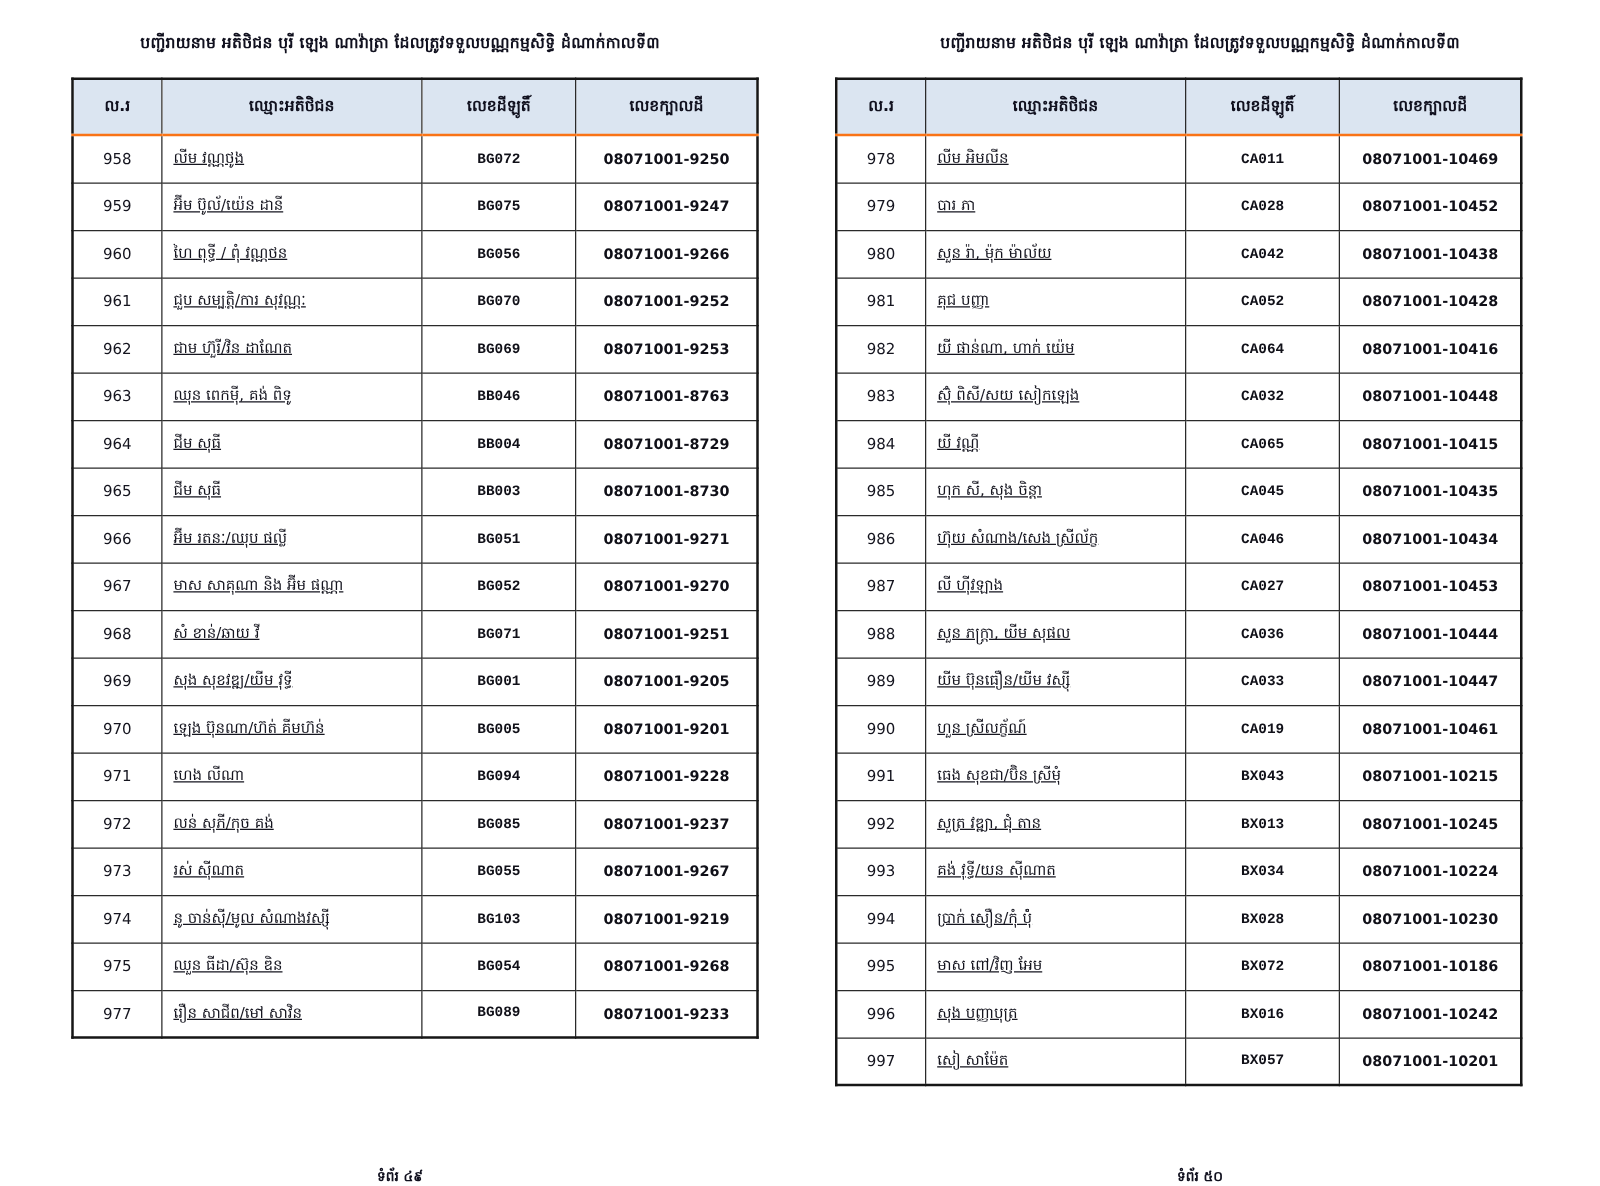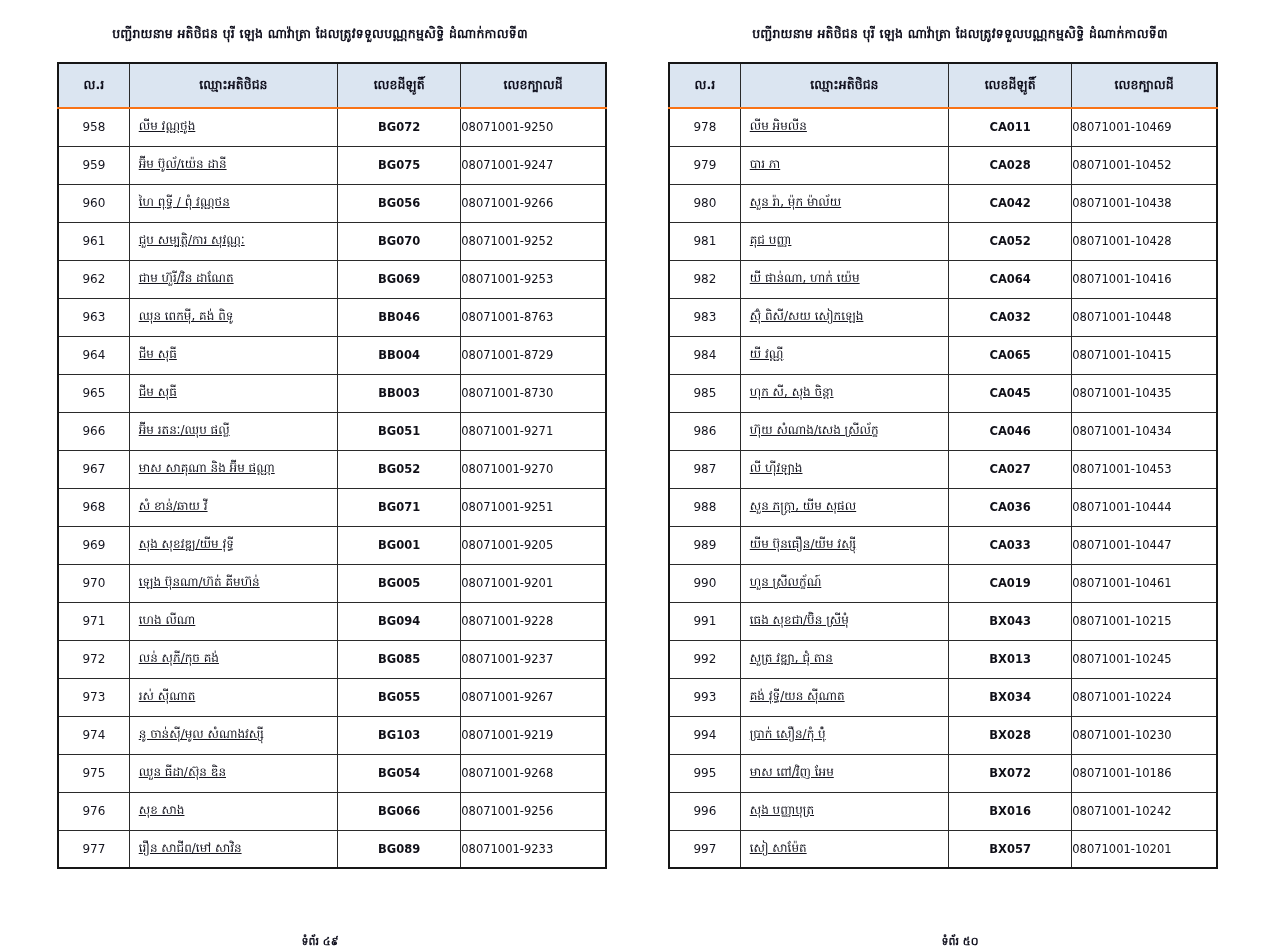--- a/index.html
+++ b/index.html
@@ -64,22 +64,22 @@
     font-size: 12px;
     vertical-align: middle;
   }
   table.roster col.w0 { width: 13%; }
   table.roster col.w1 { width: 38%; }
   table.roster col.w2 { width: 22.5%; }
   table.roster col.w3 { width: 26.5%; }
 
   table.roster td.c0 { text-align: center; color: #15151f; }
   table.roster td.c1 { text-align: left; padding-left: 9px; color: #15151f; text-decoration: underline; }
-  table.roster td.c2 { text-align: center; font-weight: bold; font-size: 11.5px; color: #101018; }
-  table.roster td.c3 { text-align: left; font-weight: normal; font-size: 11.5px; color: #101018; }
+  table.roster td.c2 { text-align: center; font-weight: bold; font-size: 11.5px; color: #101018; font-family: Liberation Mono, monospace; }
+  table.roster td.c3 { text-align: center; font-weight: bold; font-size: 11.5px; color: #101018; }
 
   .page-footer {
     position: absolute;
     top: 934px;
     left: 0;
     width: 100%;
     text-align: center;
     font-size: 11px;
     font-weight: bold;
     color: #10101e;
@@ -208,26 +208,20 @@
           <td class="c2">BG103</td>
           <td class="c3">08071001-9219</td>
         </tr>
         <tr>
           <td class="c0">975</td>
           <td class="c1">ឈួន ធីដា/ស៊ុន ឌិន</td>
           <td class="c2">BG054</td>
           <td class="c3">08071001-9268</td>
         </tr>
         <tr>
-          <td class="c0">976</td>
-          <td class="c1">សុខ សាង</td>
-          <td class="c2">BG066</td>
-          <td class="c3">08071001-9256</td>
-        </tr>
-        <tr>
           <td class="c0">977</td>
           <td class="c1">រឿន សាជីព/មៅ សាវិន</td>
           <td class="c2">BG089</td>
           <td class="c3">08071001-9233</td>
         </tr>
       </tbody>
   </table>
   <div class="page-footer">ទំព័រ ៤៩</div>
 </section>
 

